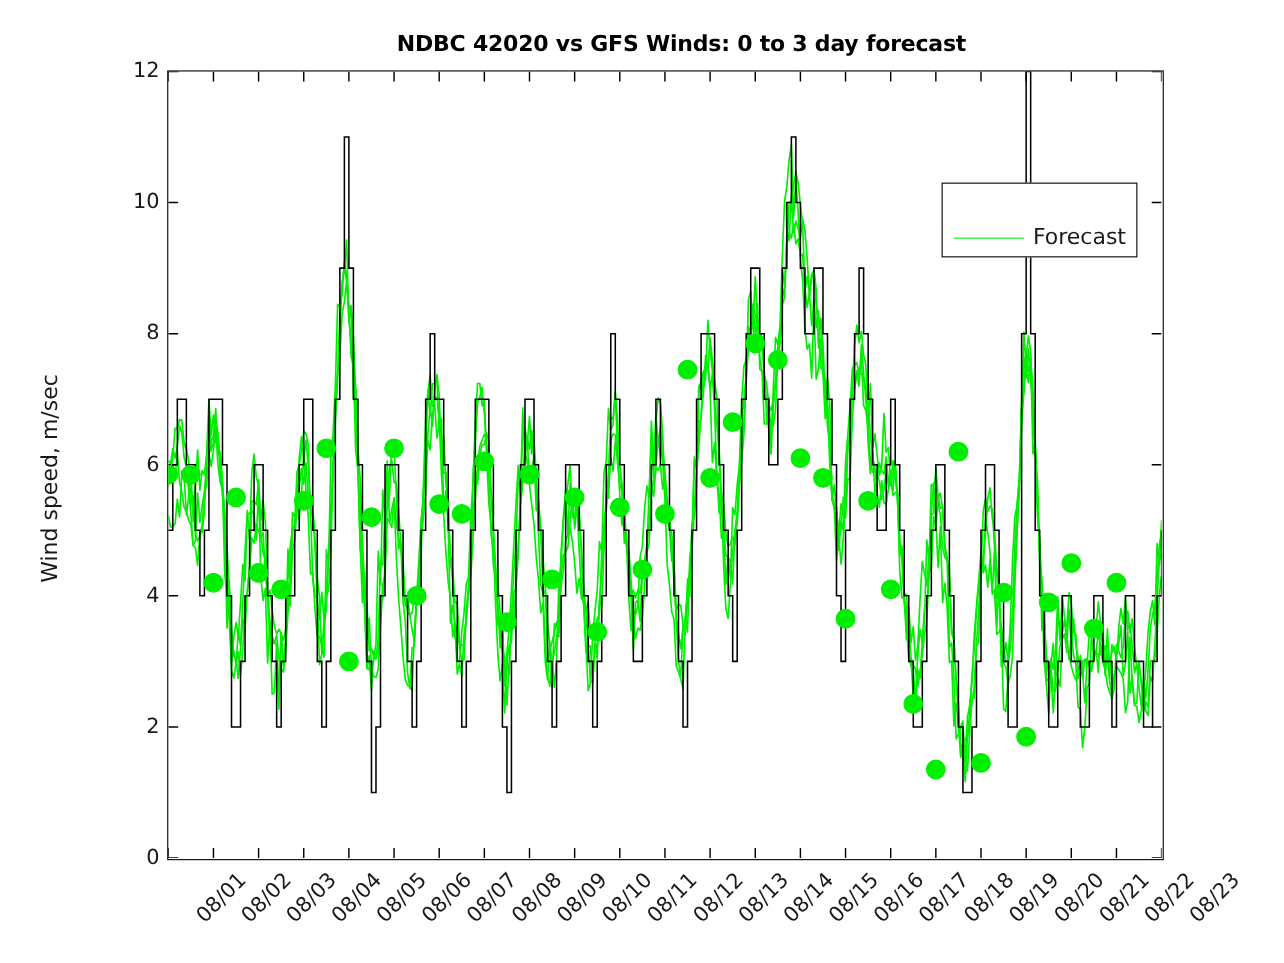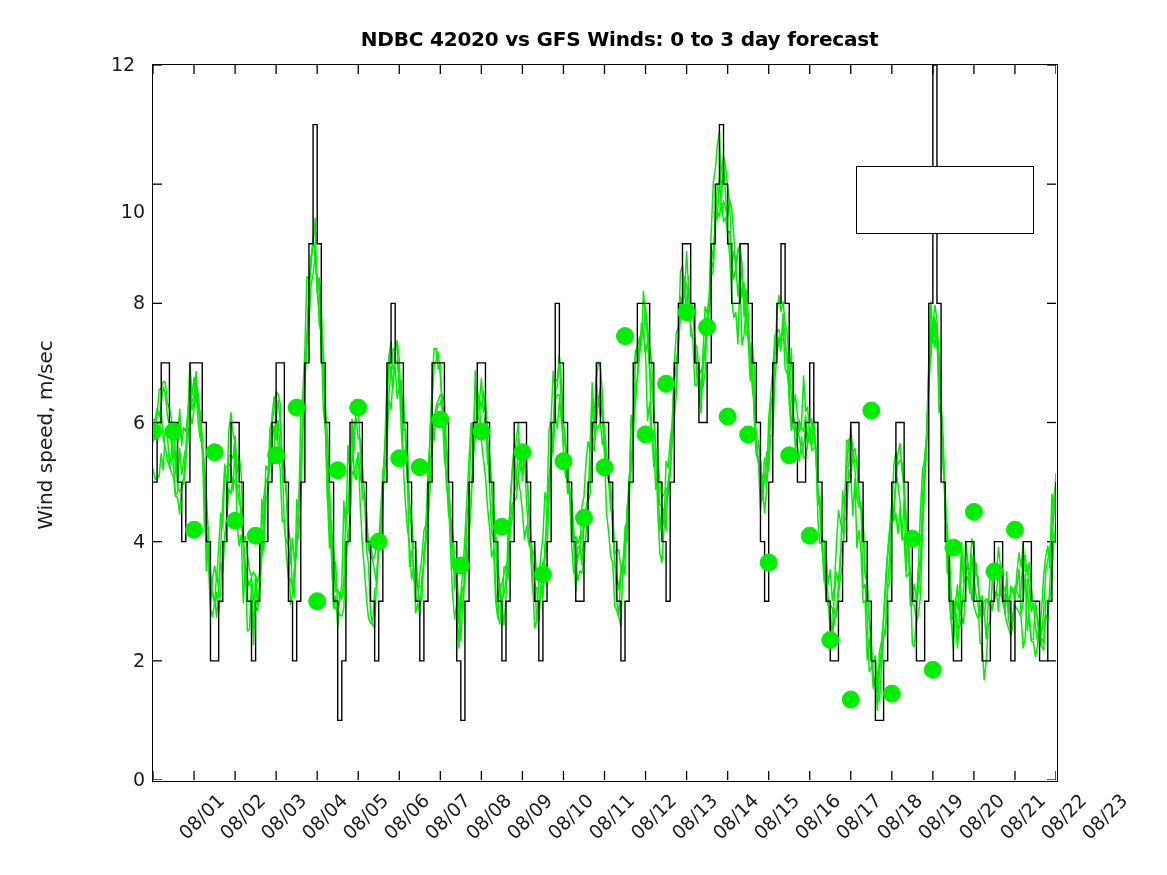--- a/index.html
+++ b/index.html
@@ -120,22 +120,22 @@
   <div id="chart-title">NDBC 42020 vs GFS Winds: 0 to 3 day forecast</div>
 
   <div id="ylabel">Wind speed, m/sec</div>
 
   <div id="ytick-labels">
       <div class="ytick-label" style="top: 779px;">0</div>
       <div class="ytick-label" style="top: 659.833px;">2</div>
       <div class="ytick-label" style="top: 540.667px;">4</div>
       <div class="ytick-label" style="top: 421.5px;">6</div>
       <div class="ytick-label" style="top: 302.333px;">8</div>
-      <div class="ytick-label" style="top: 183.167px; margin-top: 28px;">10</div>
-      <div class="ytick-label" style="top: 64px; text-align: center;">12</div>
+      <div class="ytick-label" style="top: 183.167px;">10</div>
+      <div class="ytick-label" style="top: 64px;">12</div>
     </div>
 
   <div id="plot-frame">
     <svg id="plot-svg" width="903" height="715">
       <g id="ticks-group">
           <line x1="0" y1="715" x2="9" y2="715" stroke="#000" stroke-width="1.3"></line>
           <line x1="903" y1="715" x2="894" y2="715" stroke="#000" stroke-width="1.3"></line>
           <line x1="0" y1="595.8333333333334" x2="9" y2="595.8333333333334" stroke="#000" stroke-width="1.3"></line>
           <line x1="903" y1="595.8333333333334" x2="894" y2="595.8333333333334" stroke="#000" stroke-width="1.3"></line>
           <line x1="0" y1="476.6666666666667" x2="9" y2="476.6666666666667" stroke="#000" stroke-width="1.3"></line>
@@ -272,15 +272,19 @@
       <div class="xtick-label" style="left: 814.727px; top: 789px;">08/17</div>
       <div class="xtick-label" style="left: 855.773px; top: 789px;">08/18</div>
       <div class="xtick-label" style="left: 896.818px; top: 789px;">08/19</div>
       <div class="xtick-label" style="left: 937.864px; top: 789px;">08/20</div>
       <div class="xtick-label" style="left: 978.909px; top: 789px;">08/21</div>
       <div class="xtick-label" style="left: 1019.95px; top: 789px;">08/22</div>
       <div class="xtick-label" style="left: 1061px; top: 789px;">08/23</div>
     </div>
 
   <div id="legend-box">
+    <div class="legend-row" style="top:33px;">
+      <div class="legend-swatch" style="border-top-color:#00ee00;"></div>
+      <div class="legend-text">Forecast</div>
+    </div>
   </div>
 
 </div>
 
 </body></html>

